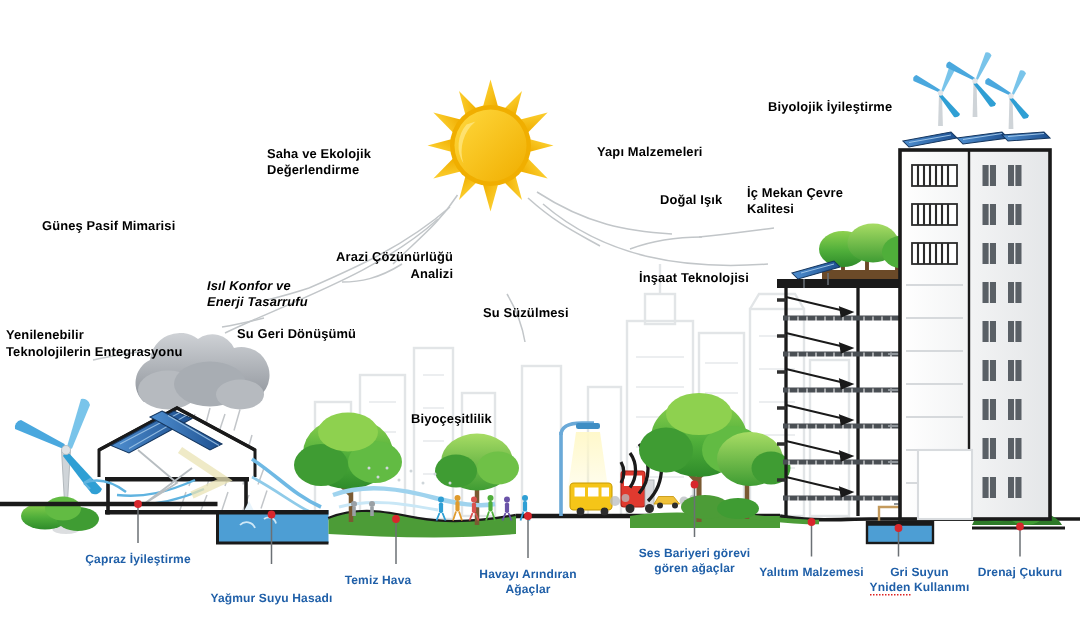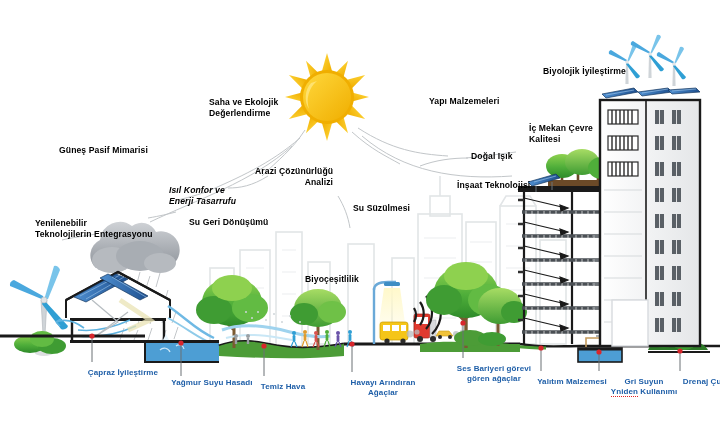--- a/index.html
+++ b/index.html
@@ -1,20 +1,20 @@
 <!DOCTYPE html>
 <html><head>
 <meta charset="utf-8">
 <style>
   html,body{margin:0;padding:0;background:#fff;}
   body{width:720px;height:427px;overflow:hidden;
        font-family:"Liberation Sans","DejaVu Sans",sans-serif;}
   #stage{position:relative;width:720px;height:427px;background:#ffffff;overflow:hidden;}
   .lbl{position:absolute;font-size:8.2px;line-height:10.5px;letter-spacing:.1px;
-       color:#1a1a1a;font-weight:700;white-space:pre-line;margin-left:31px;}
+       color:#1a1a1a;font-weight:700;white-space:pre-line;}
   .lbl.bold{font-weight:700;color:#000;font-size:8.6px;}
   .lbl.blue{color:#1f5fa8;text-align:center;font-weight:700;font-size:8px;line-height:10px;}
   .lbl.blue .sp{border-bottom:1.4px dotted #d22;padding-bottom:0px;}
   svg{display:block;}
   #art{position:absolute;left:0;top:0;width:720px;height:427px;}
 </style>
 </head>
 <body>
 
 <div id="stage">
@@ -527,30 +527,30 @@
 Teknolojilerin Entegrasyonu</div>
       <div class="lbl bold" style="left: 138px; top: 185px; font-style: italic;">Isıl Konfor ve
 Enerji Tasarrufu</div>
       <div class="lbl bold" style="left: 158px; top: 217px;">Su Geri Dönüşümü</div>
       <div class="lbl bold" style="left: 178px; top: 97px;">Saha ve Ekolojik
 Değerlendirme</div>
       <div class="lbl bold" style="left: 224px; top: 166px; text-align: right;">Arazi Çözünürlüğü
 Analizi</div>
       <div class="lbl bold" style="left: 322px; top: 203px;">Su Süzülmesi</div>
       <div class="lbl bold" style="left: 398px; top: 96px;">Yapı Malzemeleri</div>
-      <div class="lbl bold" style="left: 440px; top: 151px;">Doğal Işık</div>
+      <div class="lbl bold" style="left: 440px; top: 128px;">Doğal Işık</div>
       <div class="lbl bold" style="left: 396px; top: 180px; padding-left: 30px;">İnşaat Teknolojisi</div>
       <div class="lbl bold" style="left: 512px; top: 66px;">Biyolojik İyileştirme</div>
       <div class="lbl bold" style="left: 498px; top: 123px;">İç Mekan Çevre
 Kalitesi</div>
       <div class="lbl bold" style="left: 274px; top: 274px;">Biyoçeşitlilik</div>
     </div>
   <div id="bottom-labels">
       <div class="lbl blue" style="top: 368px; left: 32px; width: 120px;">Çapraz İyileştirme</div>
-      <div class="lbl blue" style="top: 378px; left: 121px; width: 120px;">Yağmur Suyu Hasadı</div>
+      <div class="lbl blue" style="top: 394px; left: 121px; width: 120px;">Yağmur Suyu Hasadı</div>
       <div class="lbl blue" style="top: 382px; left: 192px; width: 120px;">Temiz Hava</div>
       <div class="lbl blue" style="top: 378px; left: 292px; width: 120px;">Havayı Arındıran
 Ağaçlar</div>
       <div class="lbl blue" style="top: 364px; left: 403px; width: 120px;">Ses Bariyeri görevi
 gören ağaçlar</div>
       <div class="lbl blue" style="top: 377px; left: 481px; width: 120px;">Yalıtım Malzemesi</div>
       <div class="lbl blue" style="top: 377px; left: 553px; width: 120px;"><div>Gri Suyun</div><div><span class="sp">Yniden</span> Kullanımı</div></div>
       <div class="lbl blue" style="top: 377px; left: 620px; width: 120px;">Drenaj Çukuru</div>
     </div>
 

